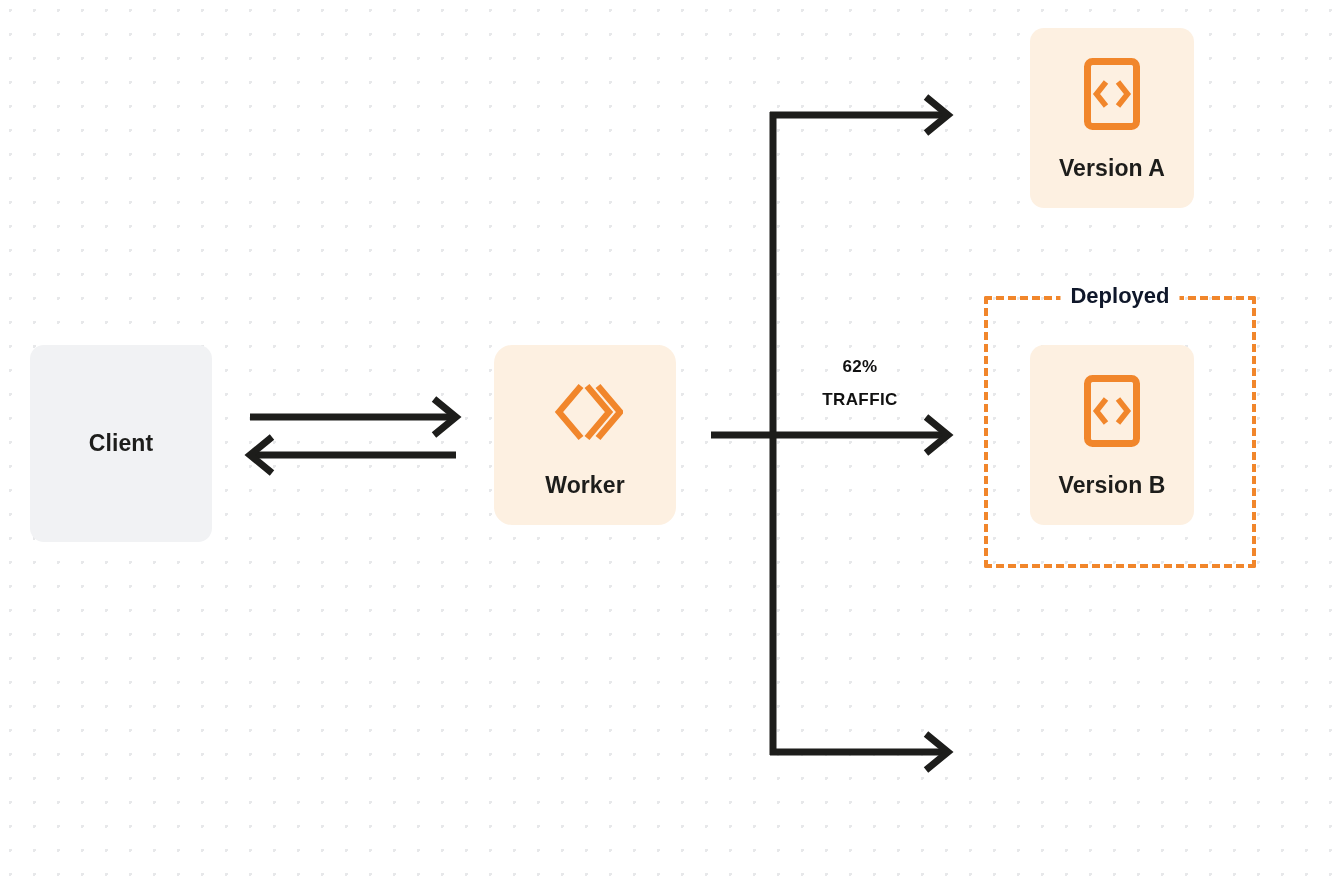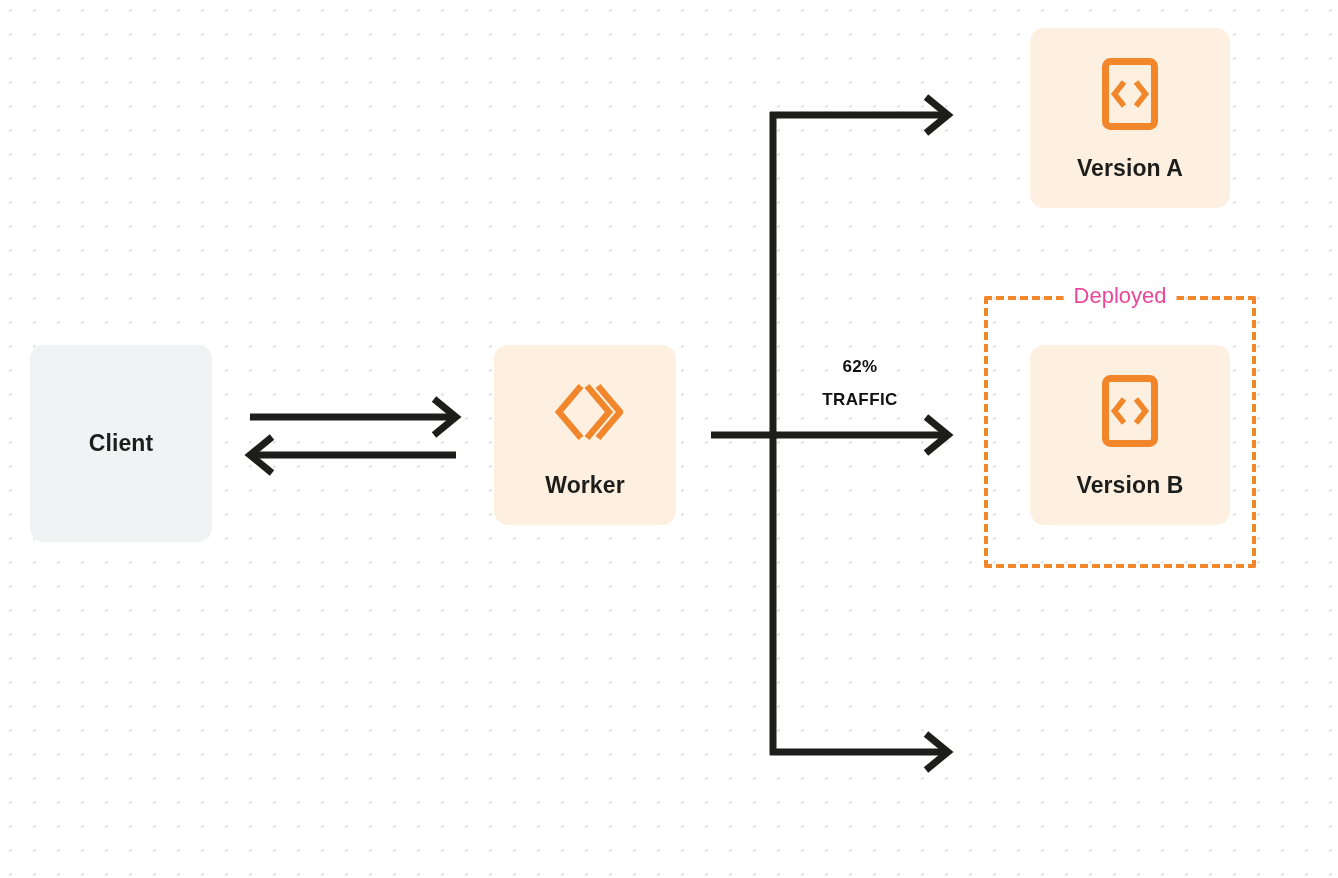--- a/index.html
+++ b/index.html
@@ -52,26 +52,27 @@
     background: #f1f2f4;
   }
 
   
   #worker-node {
     left: 494px;
     top: 345px;
     width: 182px;
     height: 180px;
     background: #fdf0e1;
+    border-radius: 18px;
   }
   #worker-node .node-label { margin-top: 20px; }
 
   
   .version-node {
-    width: 200px;
+    width: 164px;
     height: 180px;
     background: #fdf0e1;
     left: 1030px;
   }
   #version-a-node { top: 28px; }
   #version-b-node { top: 345px; }
   #version-c-node { top: 663px; }
   .version-node .node-label { margin-top: 22px; }
 
   
@@ -85,23 +86,23 @@
     border: 4px dashed #f1862b;
     border-radius: 2px;
   }
   #deployed-label {
     position: absolute;
     left: 50%;
     top: -4px;
     transform: translate(-50%, -52%);
     background: #ffffff;
     padding: 0 10px;
-    color: #ec4899;
+    color: #0f172a;
     font-size: 22px;
-    font-weight: normal;
+    font-weight: bold;
     white-space: nowrap;
     line-height: 1;
   }
 
   
   #traffic-label {
     position: absolute;
     left: 790px;
     top: 350px;
     width: 140px;

